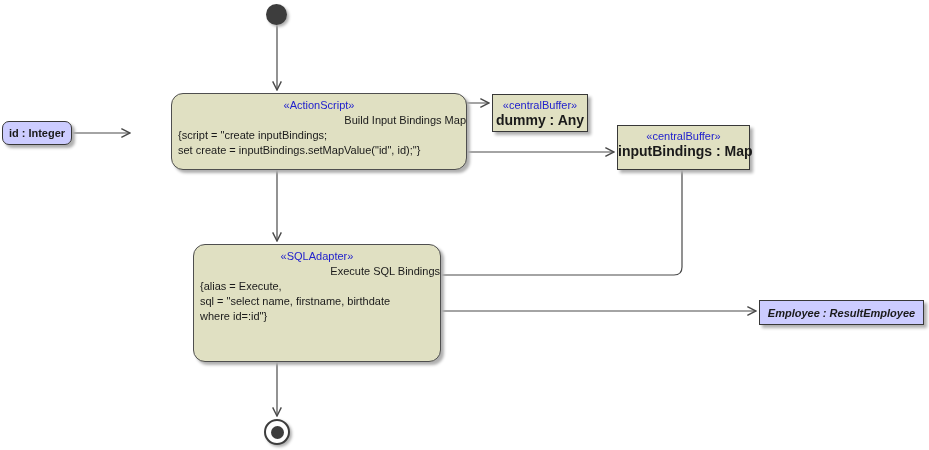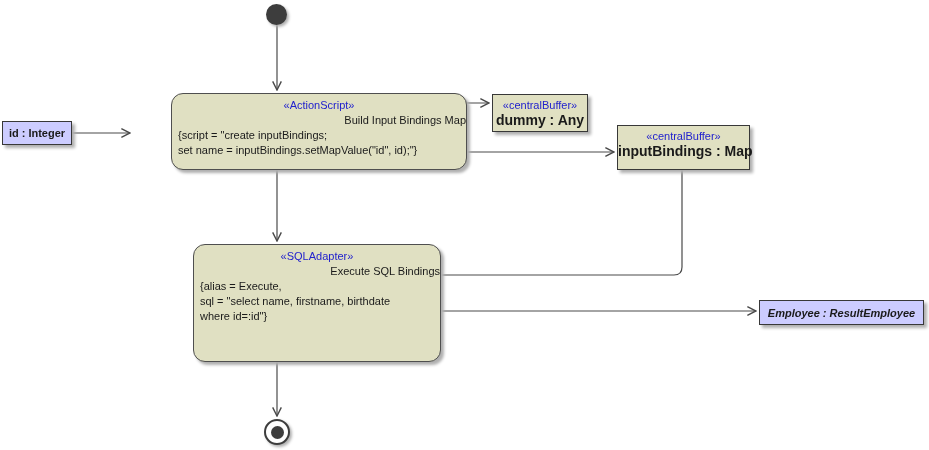--- a/index.html
+++ b/index.html
@@ -115,21 +115,21 @@
     justify-content: center;
   }
   .final-dot {
     width: 13px;
     height: 13px;
     border-radius: 50%;
     background: #3d3d3d;
   }
   
   #node-build        { left: 133px; top: 93px;  width: 296px; height: 77px;  }
-  #node-id           { left: 2px;   top: 121px; width: 70px;  height: 24px;  }
+  #node-id           { left: 2px;   top: 121px; width: 70px;  height: 24px; border-radius: 7px;  }
   #node-dummy        { left: 492px; top: 94px;  width: 96px;  height: 38px;  }
   #node-inputbind    { left: 617px; top: 125px; width: 133px; height: 45px;  }
   #node-execute      { left: 155px; top: 244px; width: 248px; height: 118px; }
   #node-employee     { left: 759px; top: 300px; width: 165px; height: 25px; font-style: italic;  }
   .edge {
     fill: none;
     stroke: #4a4a4a;
     stroke-width: 1.2;
   }
 </style>
@@ -153,21 +153,21 @@
     <path class="edge" d="M403,311 H756" marker-end="url(#arrow)"></path>
     <path class="edge" d="M277,349 V416" marker-end="url(#arrow)"></path>
   </svg>
 
   <div class="node initial"></div>
 
   <div class="node action" id="node-build">
     <div class="stereotype">«ActionScript»</div>
     <div class="title">Build Input Bindings Map</div>
     <div class="body-line">{script = "create inputBindings;</div>
-    <div class="body-line">set name = inputBindings.setMapValue("id", id);"}</div>
+    <div class="body-line">set create = inputBindings.setMapValue("id", id);"}</div>
   </div>
 
   <div class="node obj" id="node-id">
     <span>id : Integer</span>
   </div>
 
   <div class="node buffer" id="node-dummy">
     <div class="stereotype">«centralBuffer»</div>
     <div class="label">dummy : Any</div>
   </div>

